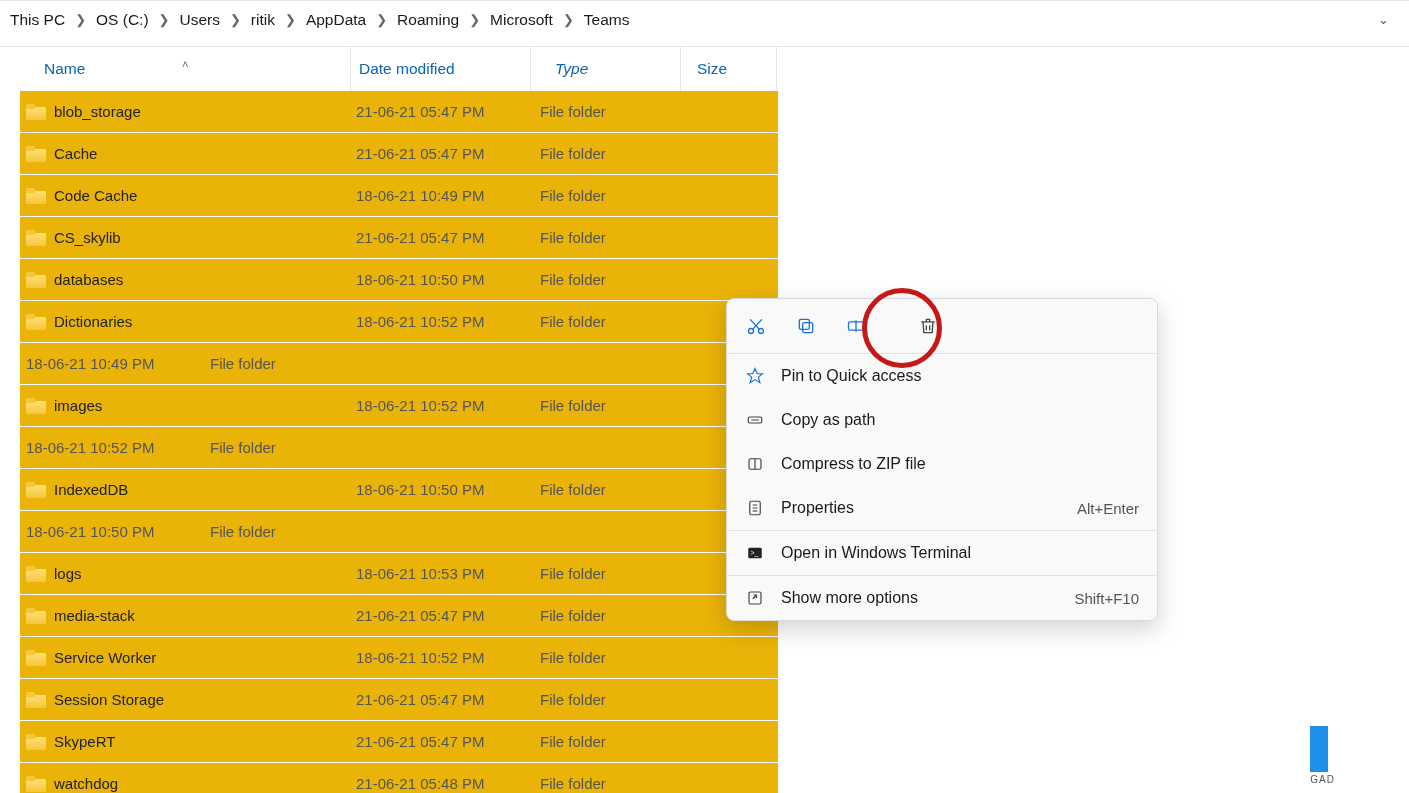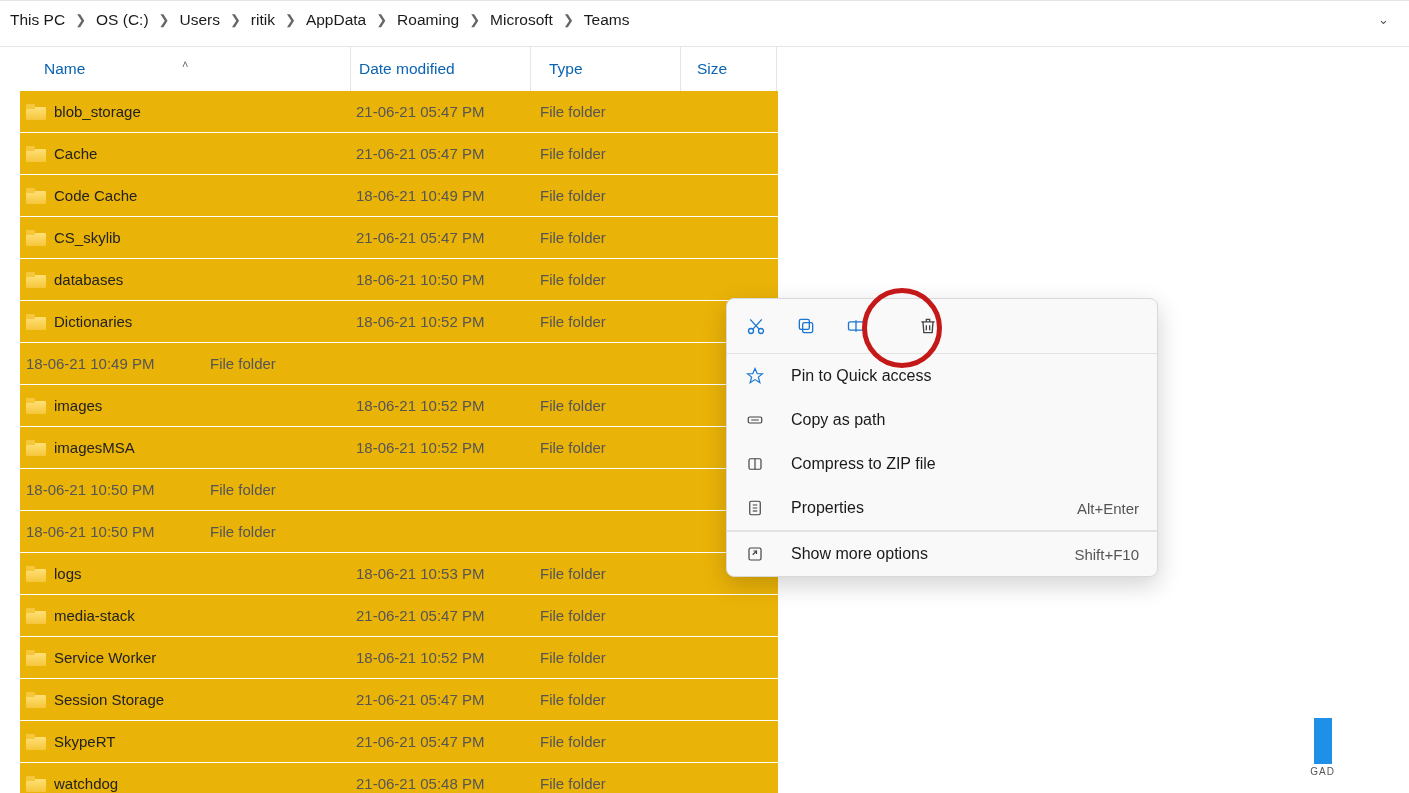--- a/index.html
+++ b/index.html
@@ -48,21 +48,21 @@
   .table-head {
     display: flex;
     align-items: center;
     height: 44px;
     font-size: 15.5px;
     color: #0a63b3;
     position: relative;
   }
   .col-name { width: 330px; padding-left: 24px; display:flex; align-items:center; position:relative;}
   .col-date { width: 180px; border-left:1px solid #e5e5e5; padding-left:8px; height:100%; display:flex; align-items:center;}
-  .col-type { width: 150px; border-left:1px solid #e5e5e5; padding-left:18px; height:100%; display:flex; align-items:center;}
+  .col-type { width: 150px; border-left:1px solid #e5e5e5; padding-left:24px; height:100%; display:flex; align-items:center;font-style:italic;}
   .col-size { width: 96px;  border-left:1px solid #e5e5e5; padding-left:16px; height:100%; display:flex; align-items:center;}
   .col-end  { border-left:1px solid #e5e5e5; height:100%; flex:0 0 1px;}
   .sort-caret {
     position:absolute;
     left: 162px;
     top: -2px;
     font-size: 11px;
     color: #666;
   }
   .rows { }
@@ -109,43 +109,43 @@
     padding: 16px 18px;
     border-bottom: 1px solid #e3e3e3;
   }
   .ctx-iconbar .ib {
     width: 22px; height:22px; display:flex; align-items:center; justify-content:center;
   }
   .ctx-item {
     display:flex; align-items:center;
     height: 44px;
     padding: 0 18px;
-    gap: 26px;
+    gap: 16px;
     font-size: 16px;
     color: #1a1a1a;
   }
   .ctx-item .ic { width:20px; display:flex; justify-content:center; color:#333;}
   .ctx-item .shortcut { margin-left:auto; color:#555; font-size: 15px;}
   .ctx-sep { border-top:1px solid #e3e3e3; }
 
   .red-circle {
     position:absolute;
     left: 862px;
     top: 288px;
     width: 80px; height: 80px;
     border: 5px solid #c51818;
     border-radius: 50%;
     pointer-events: none;
   }
 
   .watermark {
     position:absolute;
     right: 74px;
-    bottom: 16px;
-    display:flex; flex-direction:column; align-items:center;
+    bottom: 8px;
+    display:flex; flex-direction:column; 
     color:#0a63b3;
     margin-left:12px;
   }
   .watermark .blk {
     width: 18px; height: 46px; background:#1e90e8;
   }
   .watermark .txt { font-size:10px; letter-spacing:1px; color:#555; margin-top:2px;}
 
   svg { display:block; }
 </style>
@@ -254,29 +254,29 @@
         <div class="row">
           <div class="c-name">
             <span class="folder-icon"></span>
             <span>images</span>
           </div>
           <div class="c-date">18-06-21 10:52 PM</div>
           <div class="c-type">File folder</div>
           <div class="c-size"></div>
         </div>
         <div class="row">
-          <div class="c-name">
-            <span class="folder-icon"></span>
-            <span>imagesMSA</span>
-          </div>
           <div class="c-date">18-06-21 10:52 PM</div>
           <div class="c-type">File folder</div>
           <div class="c-size"></div>
         </div>
         <div class="row">
+          <div class="c-name">
+            <span class="folder-icon"></span>
+            <span>IndexedDB</span>
+          </div>
           <div class="c-date">18-06-21 10:50 PM</div>
           <div class="c-type">File folder</div>
           <div class="c-size"></div>
         </div>
         <div class="row">
           <div class="c-date">18-06-21 10:50 PM</div>
           <div class="c-type">File folder</div>
           <div class="c-size"></div>
         </div>
         <div class="row">
@@ -402,20 +402,29 @@
           <rect x="5" y="3" width="14" height="18" rx="2"></rect>
           <line x1="9" y1="8" x2="15" y2="8"></line>
           <line x1="9" y1="12" x2="15" y2="12"></line>
           <line x1="9" y1="16" x2="15" y2="16"></line>
         </svg>
     </span>
     <span>Properties</span>
     <span class="shortcut">Alt+Enter</span>
   </div>
   <div class="ctx-sep"></div>
+  <div class="ctx-item">
+    <span class="ic">
+      <svg width="18" height="18" viewBox="0 0 24 24" fill="#222">
+          <rect x="3" y="5" width="18" height="14" rx="2"></rect>
+          <text x="6" y="15" font-size="9" fill="#fff">&gt;_</text>
+        </svg>
+    </span>
+    <span>Open in Windows Terminal</span>
+  </div>
   <div class="ctx-sep"></div>
   <div class="ctx-item">
     <span class="ic">
       <svg width="18" height="18" viewBox="0 0 24 24" fill="none" stroke="#444" stroke-width="1.6">
           <rect x="4" y="4" width="16" height="16" rx="2"></rect>
           <polyline points="10 8 14 8 14 12"></polyline>
           <line x1="14" y1="8" x2="9" y2="13"></line>
         </svg>
     </span>
     <span>Show more options</span>

